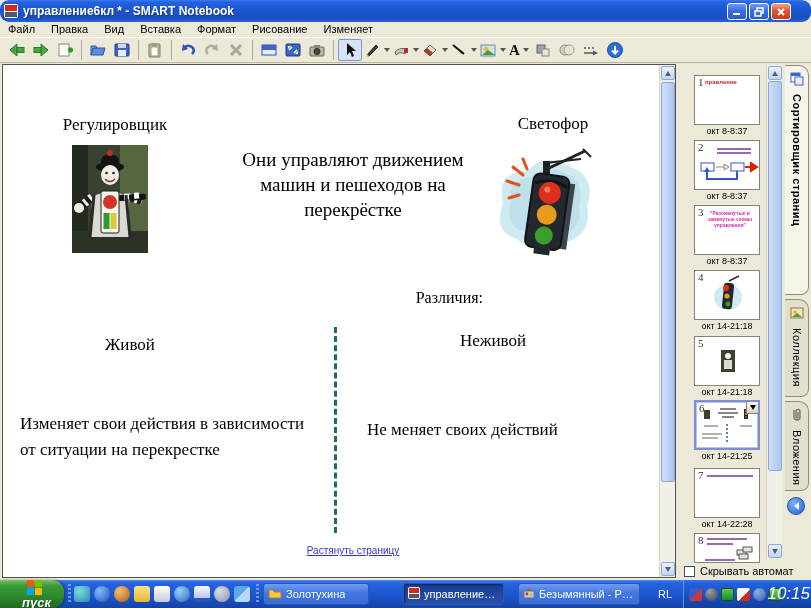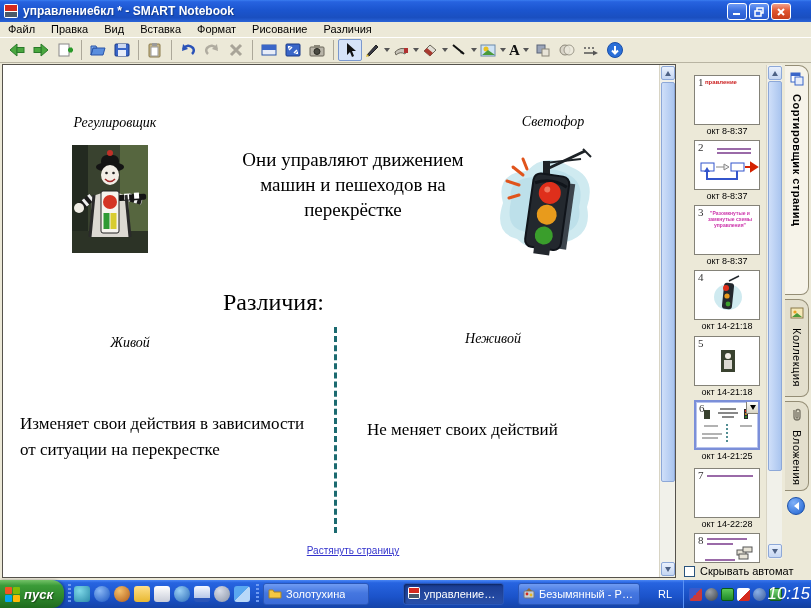--- a/index.html
+++ b/index.html
@@ -2,21 +2,21 @@
 <html><head>
 <meta charset="utf-8">
 <style>
   * { margin:0; padding:0; box-sizing:border-box; }
   body { font-family:"Liberation Sans", sans-serif; background:#000; }
   #screen { position:relative; width:811px; height:608px; background:#ECE9D8; overflow:hidden; }
 
   
   .titlebar { position:absolute; left:0; top:0; width:811px; height:22px;
     background:linear-gradient(180deg,#3a7df0 0%,#2763e0 8%,#1b55cf 45%,#1a4fc0 80%,#2a63d8 100%);
-    display:flex; align-items:center; }
+    display:flex; align-items:center;border-radius:9px; }
   .app-icon { width:14px; height:14px; margin:0 5px 0 4px; display:inline-block; }
   .title-text { color:#fff; font-size:12px; font-weight:bold; text-shadow:1px 1px 1px #123a8a; }
   .win-btns { position:absolute; right:20px; top:3px; display:flex; gap:2px; }
   .wbtn { width:20px; height:17px; border-radius:3px; border:1px solid #fff;
     background:linear-gradient(180deg,#6f9bf5,#3a6fe0 45%,#2a5cd0); display:flex; align-items:center; justify-content:center; }
   .wbtn.close { background:linear-gradient(180deg,#f2a08a,#e0552f 45%,#c83d1a); }
 
   
   .menubar { position:absolute; left:0; top:22px; width:811px; height:15px; background:#ECE9D8;
     display:flex; align-items:center; font-size:11px; color:#000; }
@@ -30,24 +30,24 @@
   .tbtn.active { background:#d6e3f8; border-color:#7a98ce; }
   .tbtn svg { display:block; }
   .tsep { width:1px; height:20px; background:#aca899; margin:0 4px; }
   .caret { width:0; height:0; border-left:3px solid transparent; border-right:3px solid transparent;
     border-top:4px solid #555; margin-left:3px; }
   .textglyph { font-family:"Liberation Serif", serif; font-size:15px; font-weight:bold; color:#111; line-height:18px; }
 
   
   .canvas { position:absolute; left:2px; top:64px; width:674px; height:514px; background:#fff;
     border:1px solid #55524c; font-family:"Liberation Serif", serif; color:#000; }
-  .c-label { position:absolute; font-size:14px;font-style:italic; }
+  .c-label { position:absolute; font-size:17px; }
   .sim-title { position:absolute; left:220px; top:32px; width:260px; font-size:26px; text-align:center; }
   .sim-text  { position:absolute; left:215px; top:82px; width:270px; font-size:19px; line-height:25px; text-align:center; }
-  .dif-title { position:absolute; left:220px; top:224px; width:260px; font-size:24px; text-align:left; }
+  .dif-title { position:absolute; left:220px; top:224px; width:260px; font-size:16px; text-align:right; }
   .divider { position:absolute; left:331px; top:262px; height:206px; border-left:3px dashed #1b6a70; }
   .detail { font-size:17px; line-height:26px; }
   .stretch-link { position:absolute; left:215px; top:480px; width:270px; text-align:center;
     font-family:"Liberation Sans", sans-serif; font-size:10px; color:#3333cc; text-decoration:underline; }
 
   
   .vscroll { position:absolute; width:16px; background:#f1f1ea; border-left:1px solid #d8d4c4; }
   .sbtn { position:absolute; left:1px; width:14px; height:14px; border:1px solid #8da8d8; border-radius:2px;
     background:linear-gradient(180deg,#eaf1fd,#c5d6f2); display:flex; align-items:center; justify-content:center; }
   .sthumb { position:absolute; left:1px; width:14px; border:1px solid #8da8d8; border-radius:2px;
@@ -81,21 +81,21 @@
   .vtab .tab-ico { margin-top:6px; }
   .collapse-btn { position:absolute; left:3px; top:434px; width:18px; height:18px; border-radius:50%;
     border:1px solid #1a4fa8; background:radial-gradient(circle at 35% 30%,#7fb0f8,#1e62d0);
     display:flex; align-items:center; justify-content:center; }
 
   
   .taskbar { position:absolute; left:0; top:580px; width:811px; height:28px;
     background:linear-gradient(180deg,#4a86f5 0%,#2764e0 10%,#1b53ca 60%,#1443a8 100%); }
   .startbtn { position:absolute; left:0; top:0; width:64px; height:28px; border-radius:0 12px 12px 0;
     background:linear-gradient(180deg,#74c268 0%,#3b9b38 20%,#2f8a2d 55%,#1f6b1e 100%);
-    box-shadow:1px 0 3px rgba(0,0,0,.4); display:flex; align-items:center; padding-left:5px; }
+    box-shadow:1px 0 3px rgba(0,0,0,.4); display:flex; align-items:center; padding-left:5px;flex-direction:column; }
   .start-label { color:#fff; font-size:13px; font-weight:bold; font-style:italic; margin-left:4px; text-shadow:1px 1px 1px #1a4a18; }
   .xpflag { width:15px; height:15px; display:grid; grid-template-columns:7px 7px; grid-template-rows:7px 7px; gap:1px; }
   .xpflag i { border-radius:1px; display:block; }
   .ql { position:absolute; left:74px; top:6px; display:flex; gap:4px; }
   .qlicon { width:16px; height:16px; border-radius:3px; }
   .tsk-sep { position:absolute; top:4px; width:3px; height:20px;
     background:repeating-linear-gradient(180deg,#6f9bf2 0 2px,transparent 2px 4px); }
   .taskbtn { position:absolute; top:3px; height:22px; border-radius:3px; border:1px solid #2a57b8;
     background:linear-gradient(180deg,#6f9bf2,#4577e0 45%,#3a6bd8); color:#fff; font-size:11px;
     display:flex; align-items:center; padding:0 4px; gap:4px; overflow:hidden; white-space:nowrap; }
@@ -143,21 +143,21 @@
     </span>
   </div>
 
   <div class="menubar">
     <span class="menu-item">Файл</span>
     <span class="menu-item">Правка</span>
     <span class="menu-item">Вид</span>
     <span class="menu-item">Вставка</span>
     <span class="menu-item">Формат</span>
     <span class="menu-item">Рисование</span>
-    <span class="menu-item">Различия</span>
+    <span class="menu-item">Изменяет</span>
   </div>
 
   <div class="toolbar">
     <span class="tbtn">
         <span>
           <svg width="18" height="16">
             <path d="M9 2 L2 8 L9 14 Z" fill="#4aa83f" stroke="#2a7a2a"></path>
             <rect x="9" y="5.5" width="7" height="5" fill="#4aa83f" stroke="#2a7a2a"></rect>
           </svg>
         </span>

